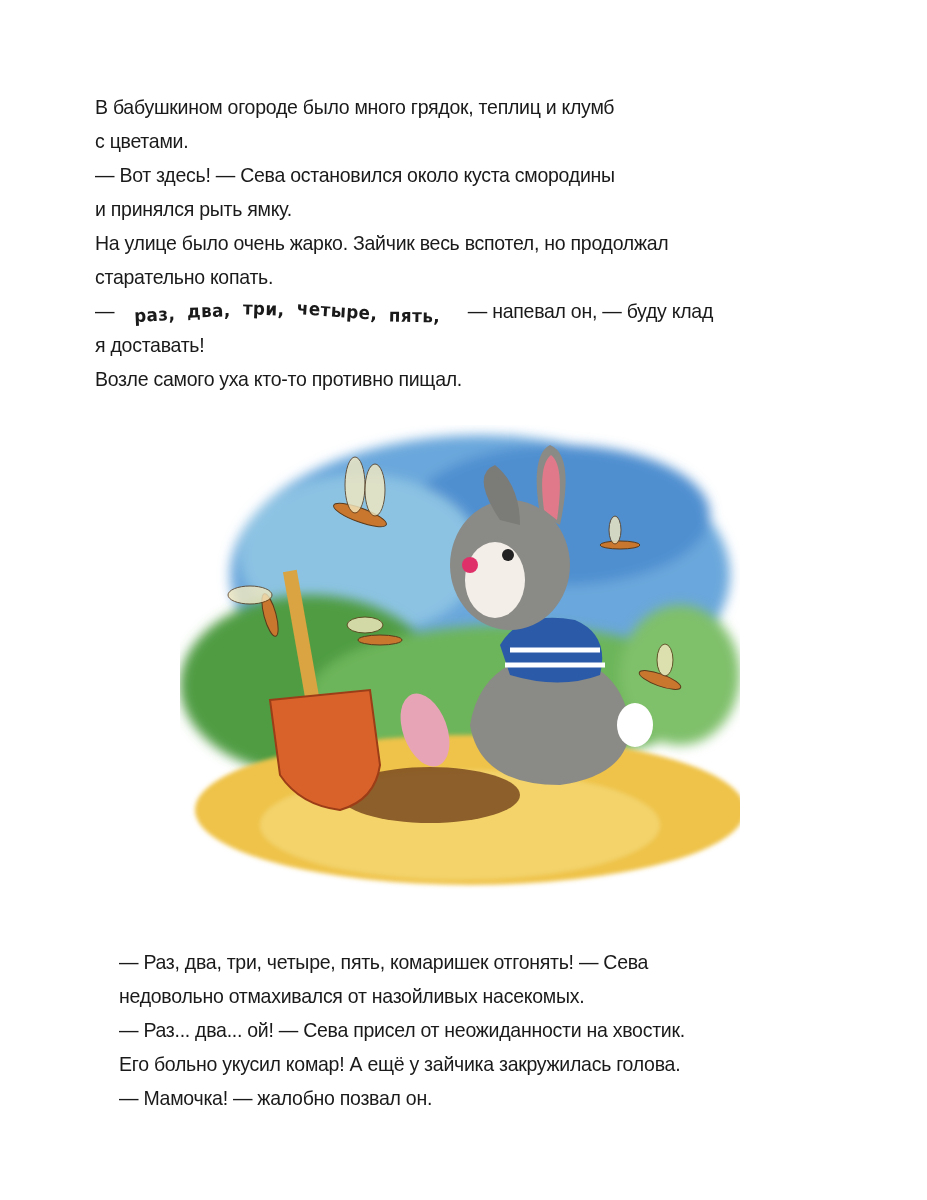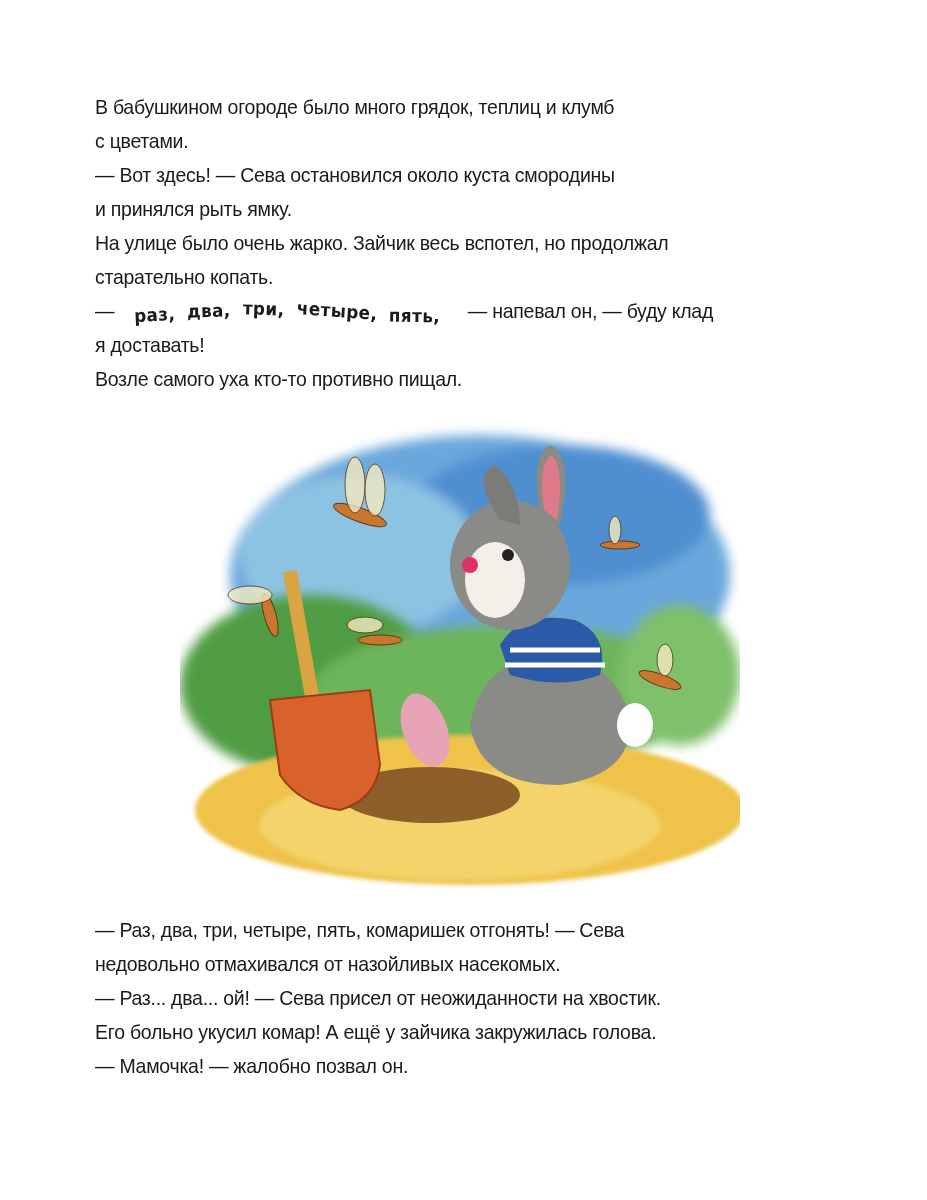--- a/index.html
+++ b/index.html
@@ -6,21 +6,21 @@
     body { width: 927px; height: 1200px; position: relative; overflow: hidden; }
     .page { position: absolute; left: 0; top: 0; width: 927px; height: 1200px; background: #ffffff; }
     .text-block {
       position: absolute; left: 95px; width: 740px;
       font-family: "Liberation Sans", sans-serif;
       font-size: 21px; color: #1a1a1a;
       letter-spacing: -0.3px;
     }
     .line { height: 34px; line-height: 34px; white-space: nowrap; transform: scaleX(0.93); transform-origin: left center; }
     .block-top { top: 90px; }
-    .block-bottom { top: 913px; }
+    .block-bottom { top: 945px; margin-left: 24px; }
     .song {
       font-family: "DejaVu Sans", sans-serif; font-weight: bold; font-size: 18px;
       display: inline-block; margin: 0 18px 0 16px; letter-spacing: 0.5px;
     }
     .song span { display: inline-block; margin-right: 6px; }
     .song span:nth-child(1) { transform: translateY(3px) rotate(-3deg); }
     .song span:nth-child(2) { transform: translateY(-1px) rotate(-2deg); }
     .song span:nth-child(3) { transform: translateY(-3px) rotate(2deg); }
     .song span:nth-child(4) { transform: translateY(-1px) rotate(4deg); }
     .song span:nth-child(5) { transform: translateY(4px) rotate(1deg); }

